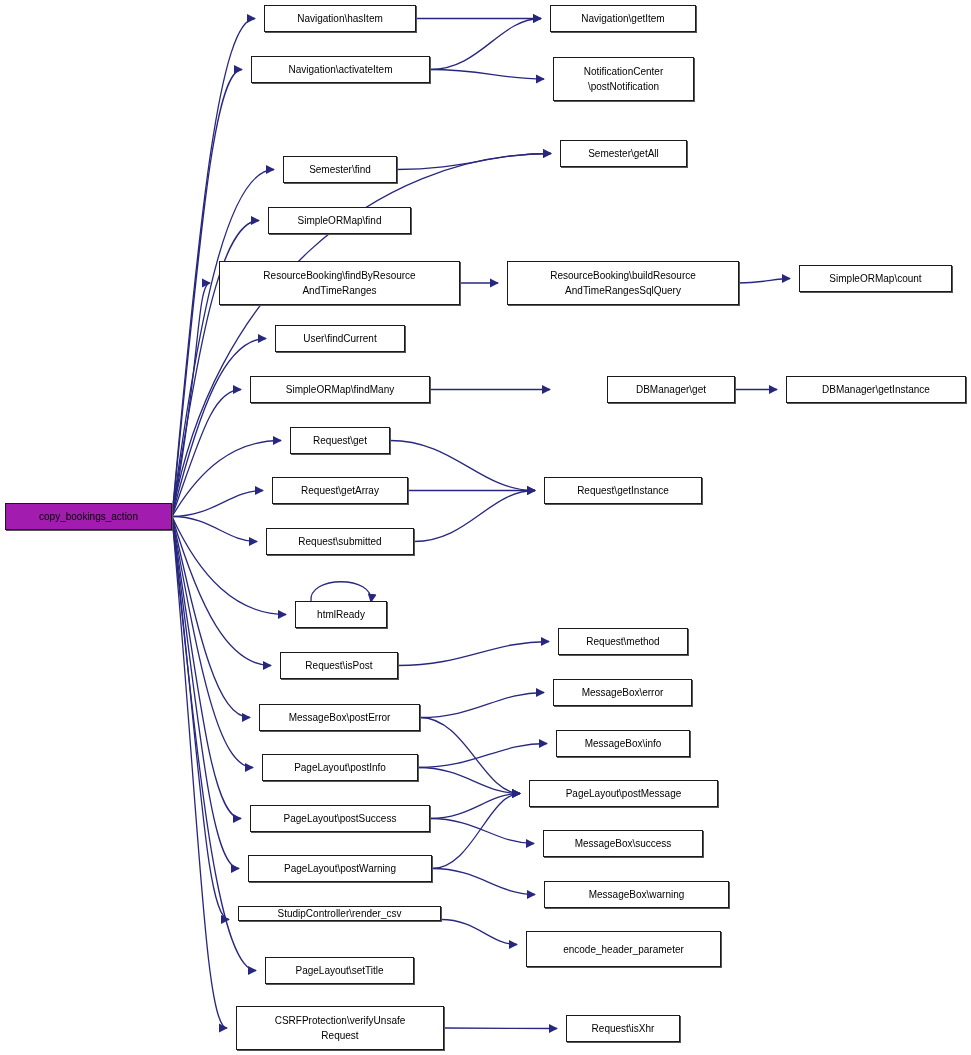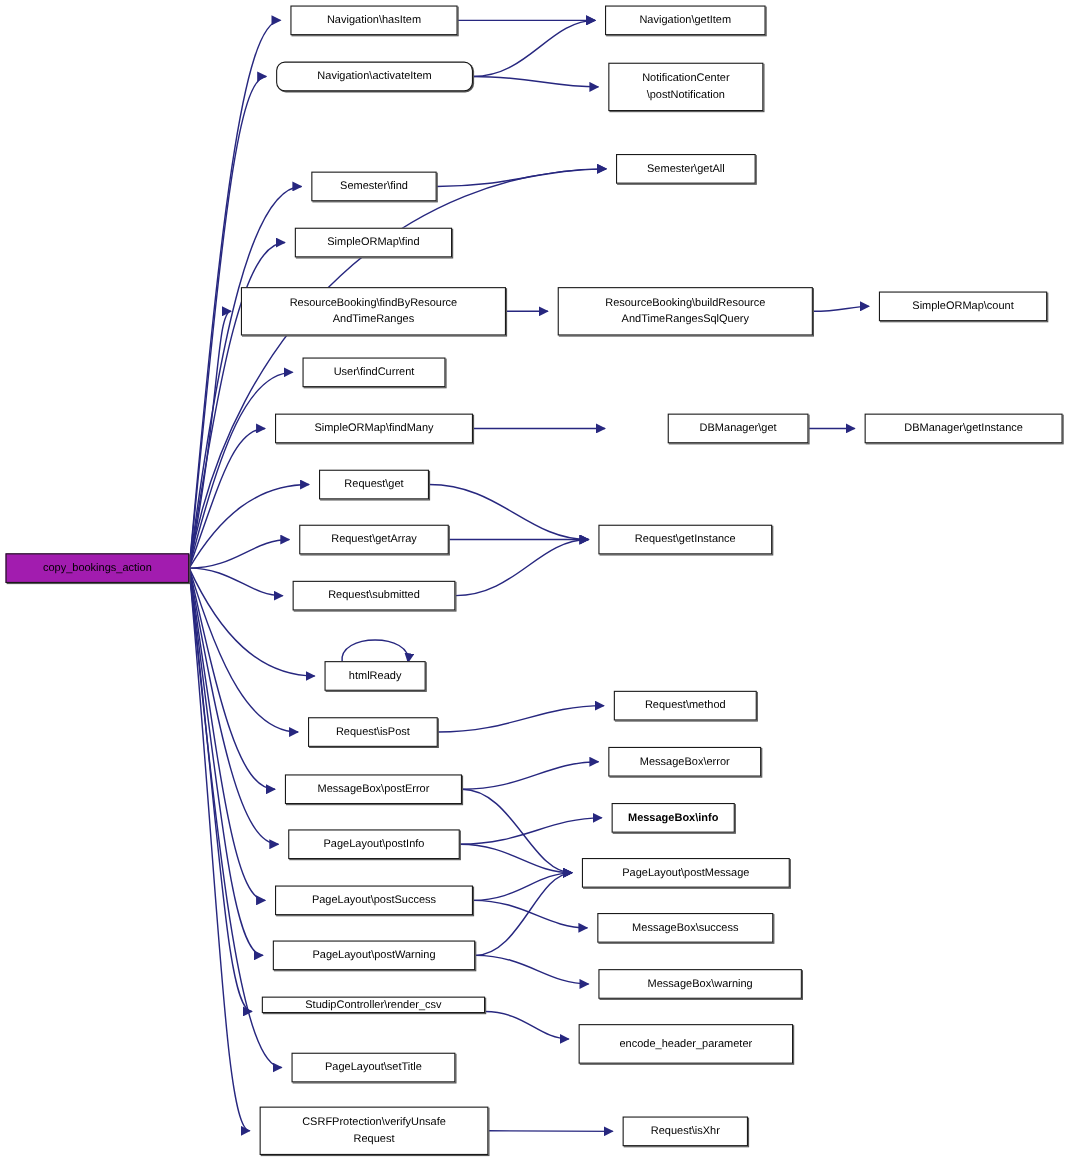--- a/index.html
+++ b/index.html
@@ -98,21 +98,21 @@
         <path d="M 430 818.5 C 477.46 818.5, 495.53999999999996 843.5, 534 843.5" fill="none" stroke="#27277f" stroke-width="1.3" marker-end="url(#arrowhead)"></path>
         <path d="M 432 868.5 C 472.74 868.5, 488.26 793.5, 520 793.5" fill="none" stroke="#27277f" stroke-width="1.3" marker-end="url(#arrowhead)"></path>
         <path d="M 432 868.5 C 479.04 868.5, 496.96 894.5, 535 894.5" fill="none" stroke="#27277f" stroke-width="1.3" marker-end="url(#arrowhead)"></path>
         <path d="M 441 919.5 C 476.7 919.5, 490.3 944.5, 517 944.5" fill="none" stroke="#27277f" stroke-width="1.3" marker-end="url(#arrowhead)"></path>
         <path d="M 444 1028 C 495.24 1028, 514.76 1028.5, 557 1028.5" fill="none" stroke="#27277f" stroke-width="1.3" marker-end="url(#arrowhead)"></path>
       </g>
   </svg>
   <div id="node-group">
       <div class="node current" style="left: 5px; top: 503px; width: 167px; height: 27px;">copy_bookings_action</div>
       <div class="node" style="left: 264px; top: 5px; width: 152px; height: 27px;">Navigation\hasItem</div>
-      <div class="node" style="left: 251px; top: 56px; width: 179px; height: 27px; border-radius: 8px;">Navigation\activateItem</div>
+      <div class="node" style="left: 251px; top: 56px; width: 179px; height: 27px;">Navigation\activateItem</div>
       <div class="node" style="left: 550px; top: 5px; width: 146px; height: 27px;">Navigation\getItem</div>
       <div class="node" style="left: 553px; top: 57px; width: 141px; height: 44px;">NotificationCenter
 \postNotification</div>
       <div class="node" style="left: 283px; top: 156px; width: 114px; height: 27px;">Semester\find</div>
       <div class="node" style="left: 560px; top: 140px; width: 127px; height: 27px;">Semester\getAll</div>
       <div class="node" style="left: 268px; top: 207px; width: 143px; height: 27px;">SimpleORMap\find</div>
       <div class="node" style="left: 219px; top: 261px; width: 241px; height: 44px;">ResourceBooking\findByResource
 AndTimeRanges</div>
       <div class="node" style="left: 507px; top: 261px; width: 232px; height: 44px;">ResourceBooking\buildResource
 AndTimeRangesSqlQuery</div>
@@ -124,21 +124,21 @@
       <div class="node" style="left: 290px; top: 427px; width: 100px; height: 27px;">Request\get</div>
       <div class="node" style="left: 272px; top: 477px; width: 136px; height: 27px;">Request\getArray</div>
       <div class="node" style="left: 544px; top: 477px; width: 158px; height: 27px;">Request\getInstance</div>
       <div class="node" style="left: 266px; top: 528px; width: 148px; height: 27px;">Request\submitted</div>
       <div class="node" style="left: 295px; top: 601px; width: 92px; height: 27px;">htmlReady</div>
       <div class="node" style="left: 280px; top: 652px; width: 118px; height: 27px;">Request\isPost</div>
       <div class="node" style="left: 558px; top: 628px; width: 130px; height: 27px;">Request\method</div>
       <div class="node" style="left: 259px; top: 704px; width: 161px; height: 27px;">MessageBox\postError</div>
       <div class="node" style="left: 553px; top: 679px; width: 139px; height: 27px;">MessageBox\error</div>
       <div class="node" style="left: 262px; top: 754px; width: 156px; height: 27px;">PageLayout\postInfo</div>
-      <div class="node" style="left: 556px; top: 730px; width: 112px; height: 27px; font-weight: bold;">MessageBox\info</div>
+      <div class="node" style="left: 556px; top: 730px; width: 134px; height: 27px;">MessageBox\info</div>
       <div class="node" style="left: 250px; top: 805px; width: 180px; height: 27px;">PageLayout\postSuccess</div>
       <div class="node" style="left: 529px; top: 780px; width: 189px; height: 27px;">PageLayout\postMessage</div>
       <div class="node" style="left: 543px; top: 830px; width: 160px; height: 27px;">MessageBox\success</div>
       <div class="node" style="left: 248px; top: 855px; width: 184px; height: 27px;">PageLayout\postWarning</div>
       <div class="node" style="left: 544px; top: 881px; width: 185px; height: 27px;">MessageBox\warning</div>
       <div class="node" style="left: 238px; top: 906px; width: 203px; height: 15px;">StudipController\render_csv</div>
       <div class="node" style="left: 526px; top: 931px; width: 195px; height: 36px;">encode_header_parameter</div>
       <div class="node" style="left: 265px; top: 957px; width: 149px; height: 27px;">PageLayout\setTitle</div>
       <div class="node" style="left: 236px; top: 1006px; width: 208px; height: 44px;">CSRFProtection\verifyUnsafe
 Request</div>

